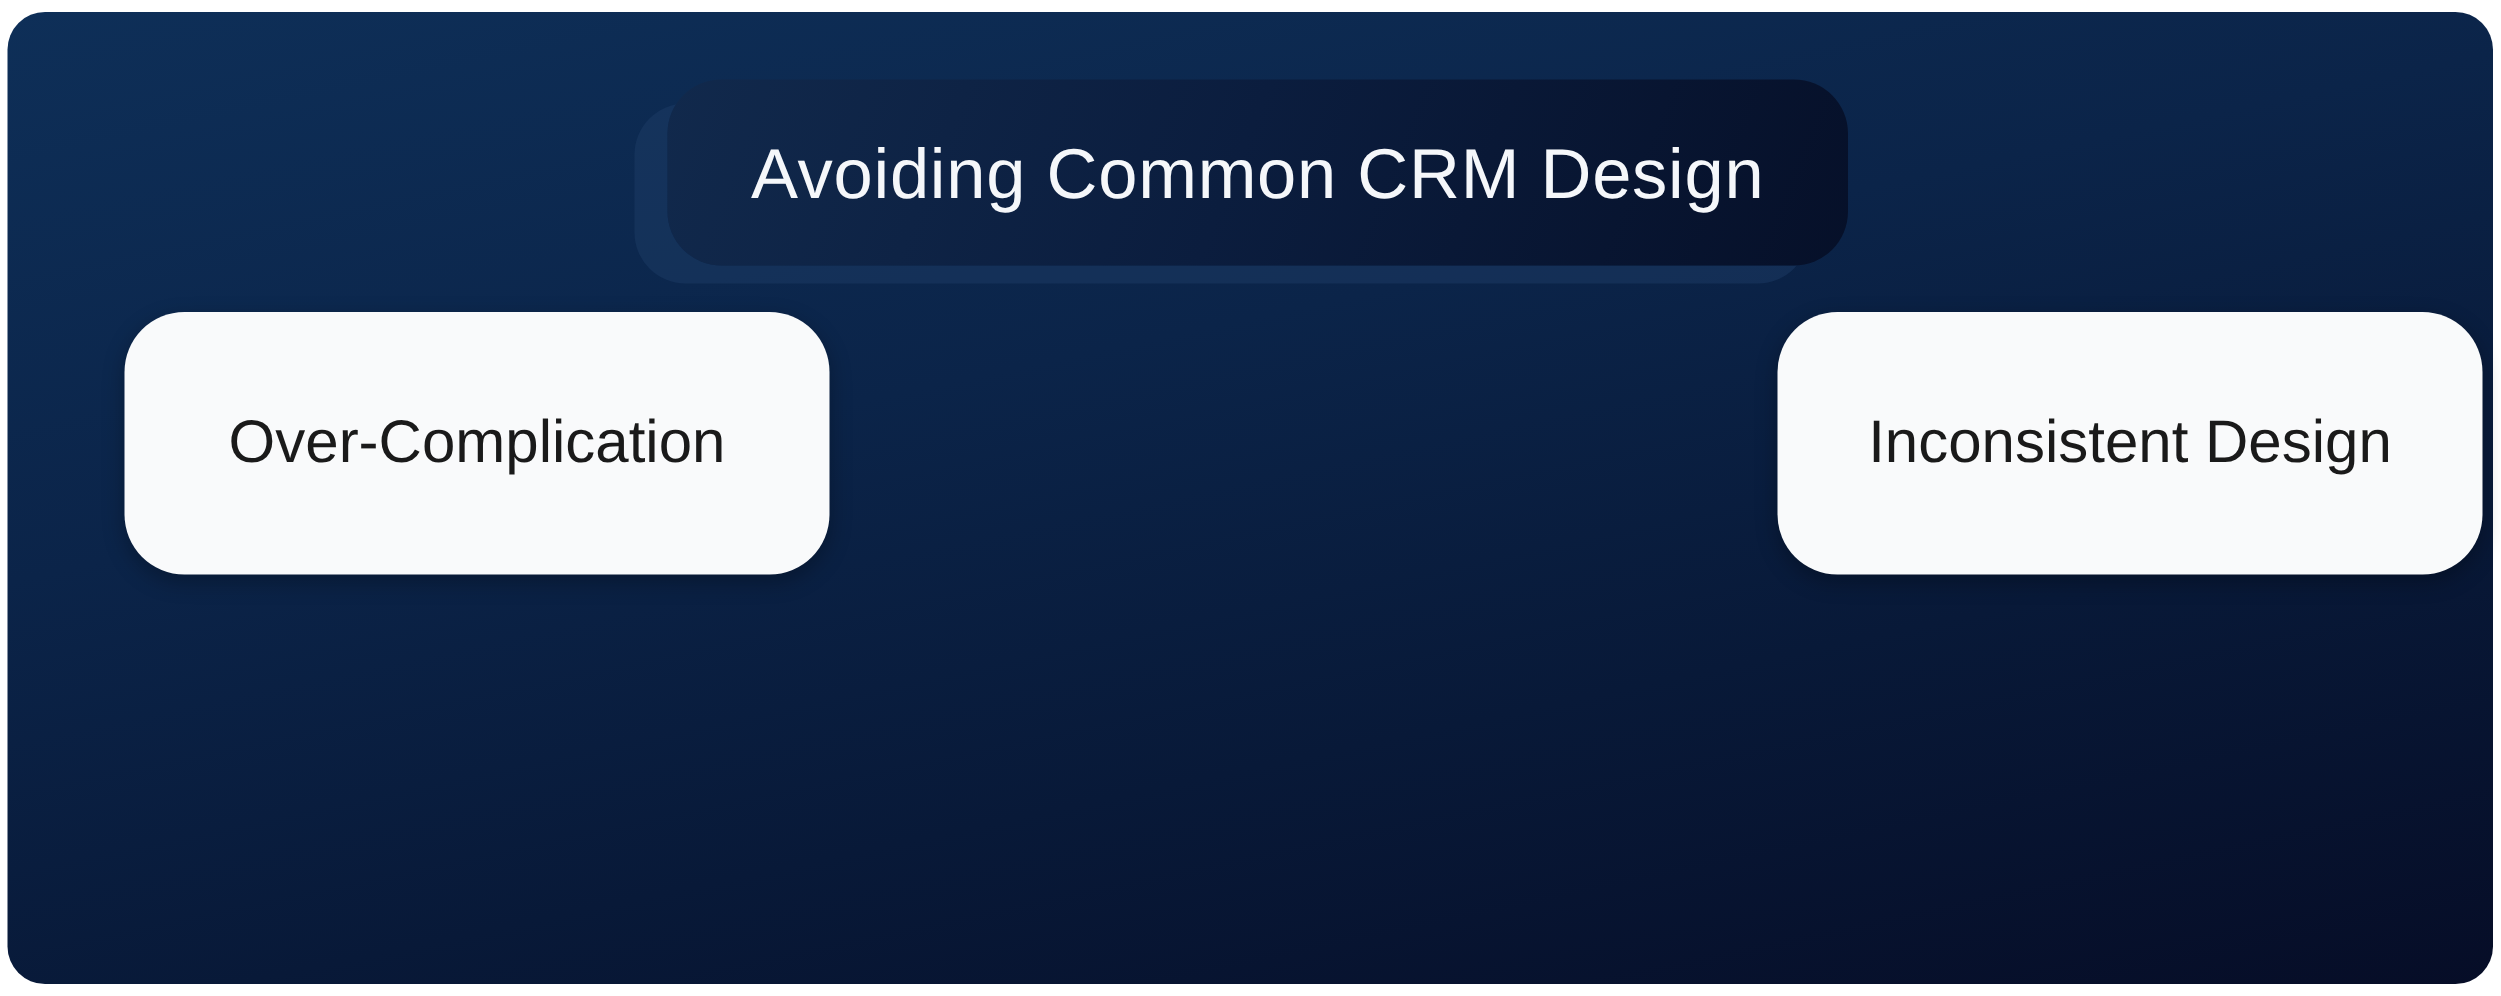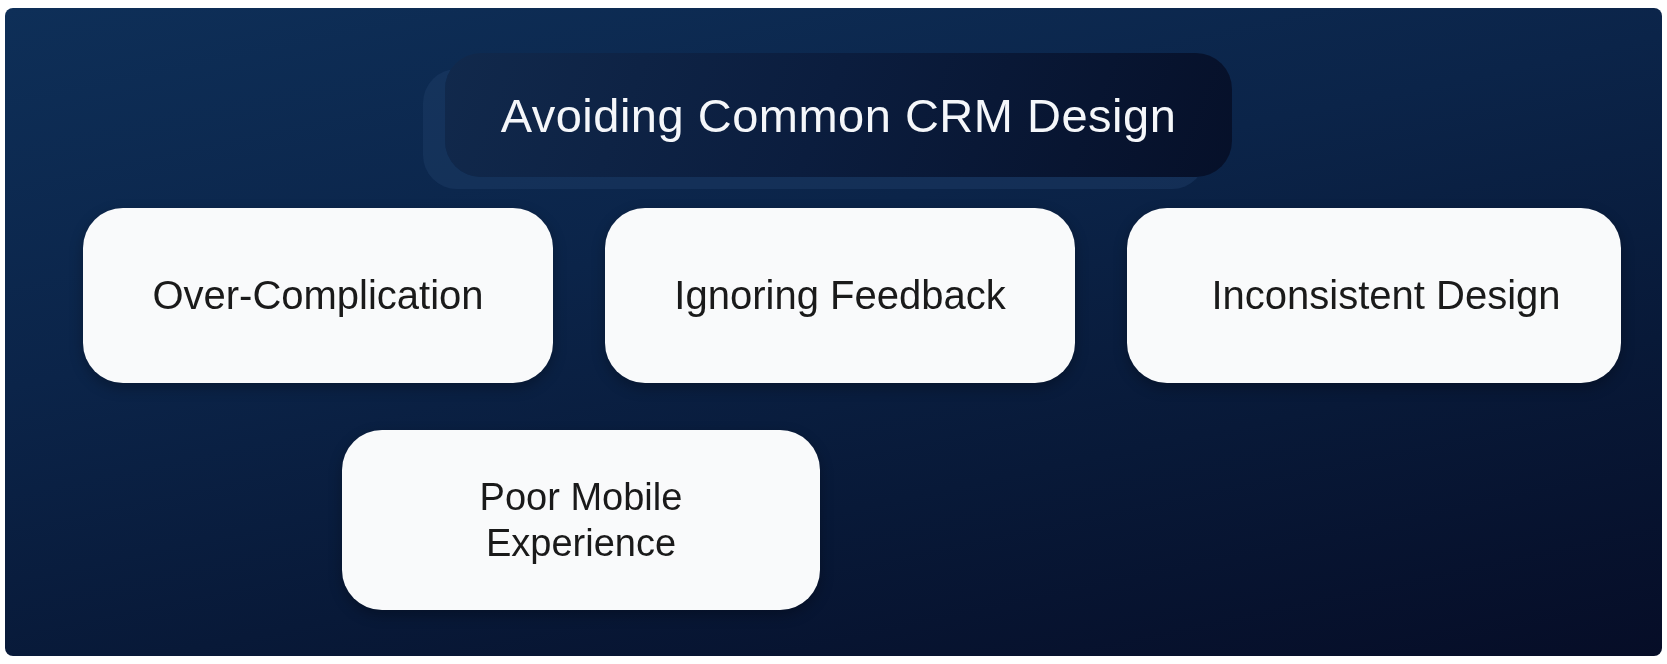--- a/index.html
+++ b/index.html
@@ -15,21 +15,21 @@
     background: #ffffff;
     overflow: hidden;
   }
   
   .panel {
     position: absolute;
     left: 5px;
     top: 8px;
     width: 1657px;
     height: 648px;
-    border-radius: 8px;
+    border-radius: 25px;
     background: linear-gradient(168deg,
       #0e2f58 0%,
       #0b2449 38%,
       #081938 68%,
       #060d27 100%);
   }
   
   .title-box {
     position: absolute;
     left: 440px;
@@ -63,48 +63,42 @@
   }
   .card .card-text {
     color: #1a1a1a;
     font-size: 40px;
     font-weight: 400;
     line-height: 1.22;
   }
   .row1 { top: 200px; height: 175px; width: 470px; }
   .card-1 { left: 78px; text-align: right; }
   .card-2 { left: 600px; }
-  .card-3 { left: 1122px; padding-left: 24px; }
+  .card-3 { left: 1180px; }
   .row1 .card-text { white-space: nowrap; }
   .row2 { top: 422px; height: 180px; }
   .card-4 { left: 337px;  width: 478px; }
   .card-5 { left: 855px;  width: 480px; }
   .row2 .card-text { max-width: 340px; font-size: 38px; }
 </style>
 </head>
 <body>
 
 <div class="stage">
   <div class="panel">
 
     <div class="title-box">
       <span class="title-text">Avoiding Common CRM Design</span>
     </div>
 
     <div class="card row1 card-1">
       <span class="card-text">Over-Complication</span>
     </div>
 
-    <div class="card row1 card-2">
-      <span class="card-text">Ignoring Feedback</span>
-    </div>
 
     <div class="card row1 card-3">
       <span class="card-text">Inconsistent Design</span>
     </div>
 
-    <div class="card row2 card-4">
-      <span class="card-text">Poor Mobile Experience</span>
-    </div>
 
 
   </div>
 </div>
 
 </body></html>

